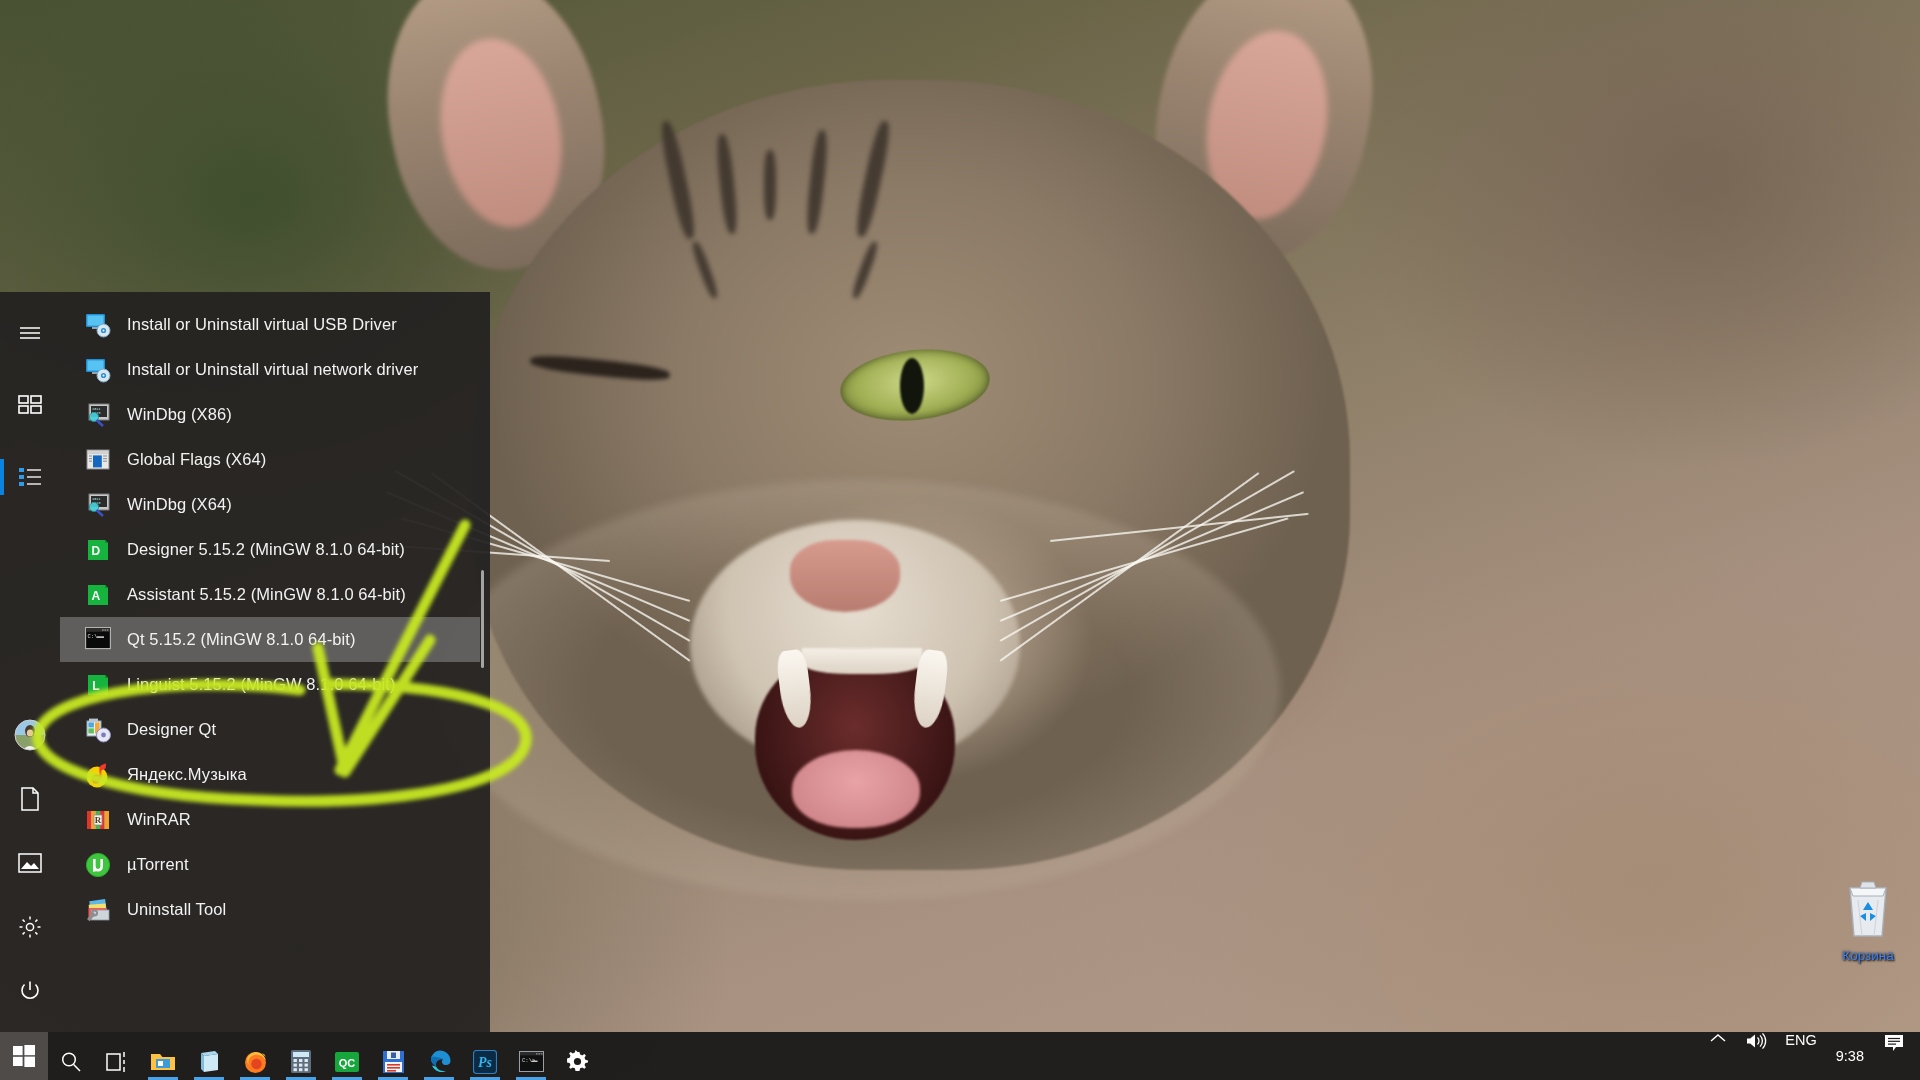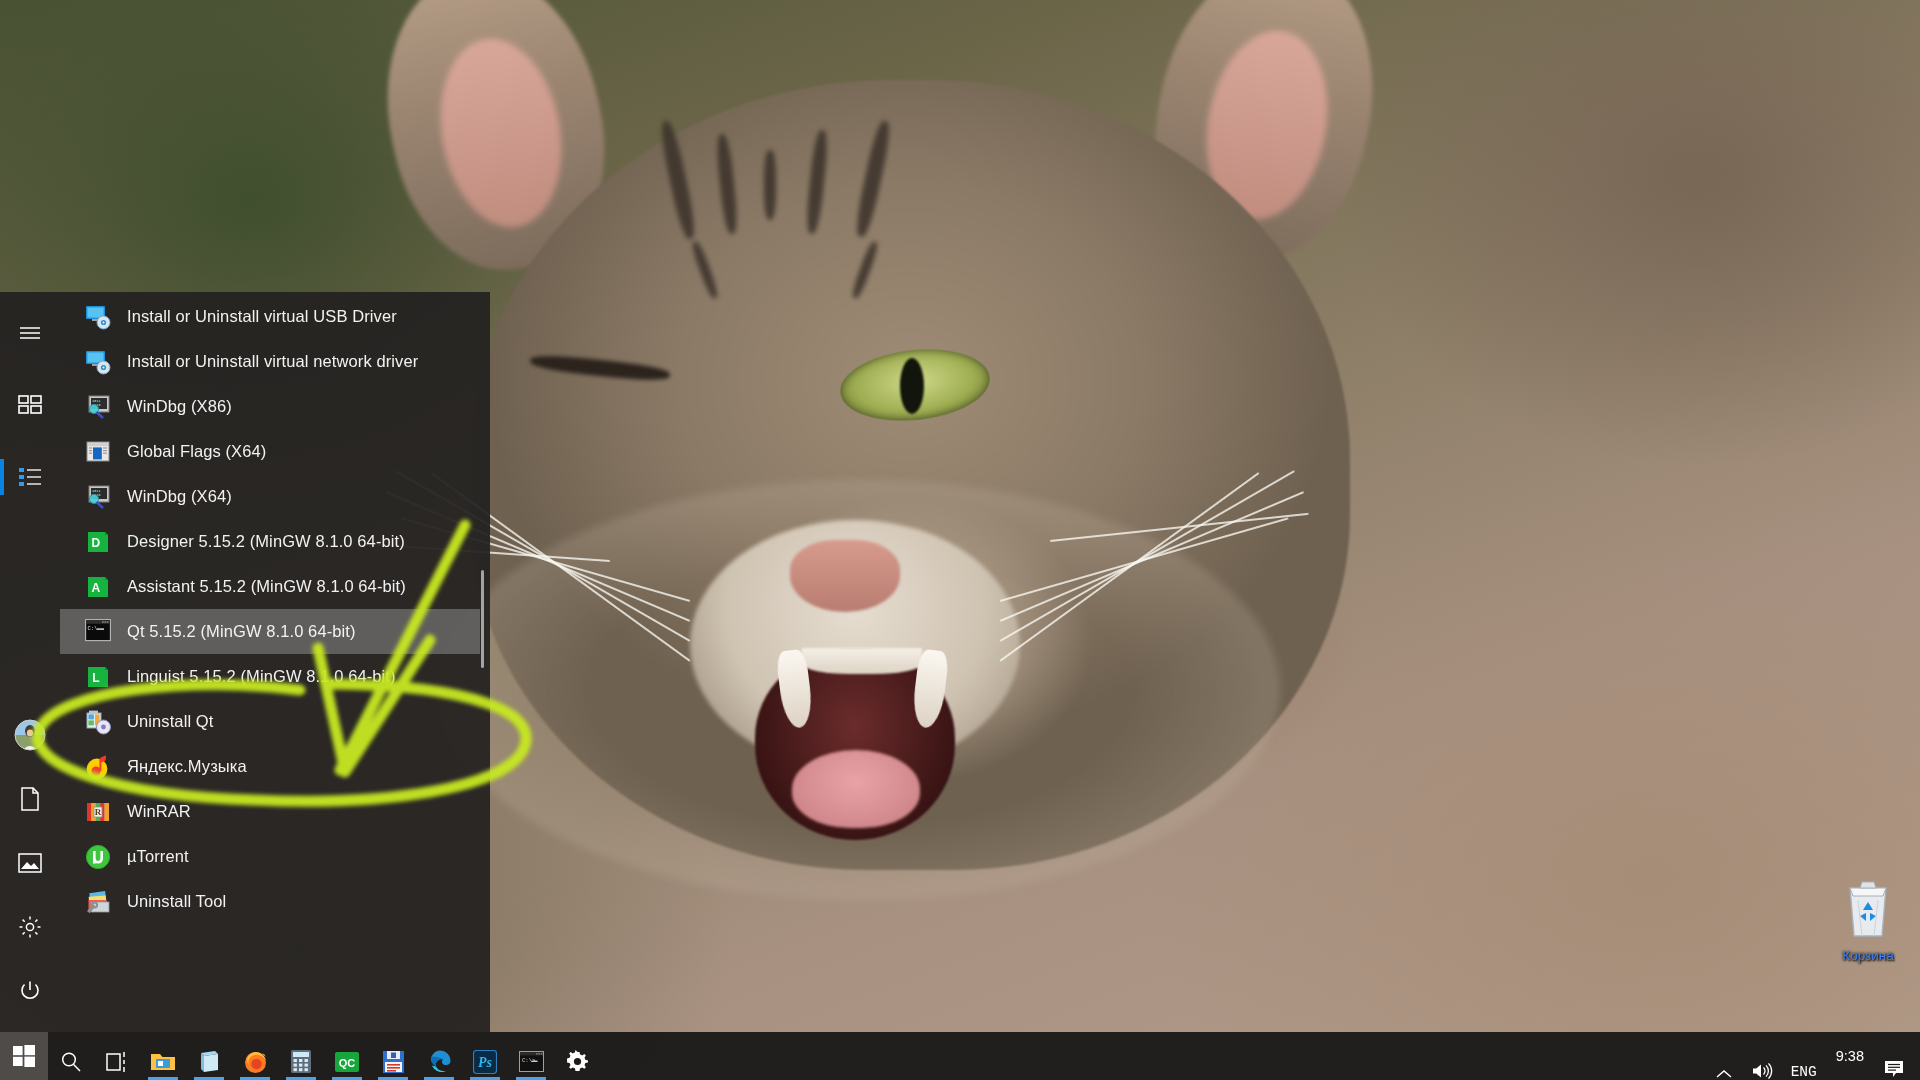--- a/index.html
+++ b/index.html
@@ -135,21 +135,21 @@
   .rail-btn.active::before {
     content: ""; position: absolute; left: 0; top: 11px;
     width: 4px; height: 36px; background: #0a84e0;
   }
   .rail-spacer { flex: 1 1 auto; }
   .rail svg { display: block; }
 
   .applist {
     flex: 1 1 auto;
     position: relative;
-    padding-top: 2px;
+    padding-top: 10px;
     overflow: hidden;
     text-align: center;
   }
   .app-row {
     height: 45px;
     display: flex; align-items: center;
     padding-left: 25px;
     gap: 16px;
     color: #f2f2f2;
     font-size: 16.5px;
@@ -206,21 +206,21 @@
   }
   .tb-btn .running {
     position: absolute; bottom: 0px; left: 8px; width: 30px; height: 3px;
     background: #4aa3e8;
   }
   .tray {
     margin-left: auto; display: flex; align-items: center;
     height: 48px; padding-right: 6px; gap: 0;
     color: #ffffff; font-size: 14.5px;
   }
-  .tray-item { display: flex; align-items: flex-end; justify-content: center; height: 48px; padding: 0 9px; font-family: Liberation Mono, monospace; }
+  .tray-item { display: flex; align-items: flex-start; justify-content: center; height: 48px; padding: 0 9px; }
   .tray-clock { display: flex; align-items: center; height: 48px; padding: 0 10px; }
 </style>
 </head>
 <body>
 
 <div id="screen">
 
   <div class="wallpaper">
     <div class="cat">
       <div class="ear l"></div>
@@ -477,21 +477,21 @@
           <div class="app-row">
             <span class="ico"><svg width="26" height="26" viewBox="0 0 26 26">
         <rect x="2" y="4" width="14" height="15" fill="#e9eef3" stroke="#8fa3b5" stroke-width="1"></rect>
         <rect x="3.4" y="5.4" width="5.5" height="5" fill="#4ca8dd"></rect>
         <rect x="3.4" y="11.4" width="5.5" height="5" fill="#5cc05c"></rect>
         <rect x="10" y="5.4" width="4.6" height="11" fill="#f0a93a"></rect>
         <rect x="4" y="1.6" width="9" height="2.6" fill="#b9c6d1"></rect>
         <circle cx="18.5" cy="18" r="7" fill="#e6e6f4" stroke="#8d8dc0" stroke-width="1"></circle>
         <circle cx="18.5" cy="18" r="2.4" fill="#7d7dbb"></circle>
               </svg></span>
-            <span>Uninstall Qt</span>
+            <span>Designer Qt</span>
           </div>
           <div class="app-row">
             <span class="ico"><svg width="26" height="26" viewBox="0 0 26 26">
         <circle cx="12" cy="15" r="10.4" fill="#ffcc00"></circle>
         <circle cx="11" cy="17" r="4.6" fill="#f03b2d"></circle>
         <path d="M14.4 17 v-12 l6 -3 v4.6 l-4 2 v8.4 z" fill="#f03b2d"></path>
         <path d="M15.4 3.8 l5.4 -2.6 v4.4 l-5.4 2.4 z" fill="#f03b2d"></path>
               </svg></span>
             <span>Яндекс.Музыка</span>
           </div>

